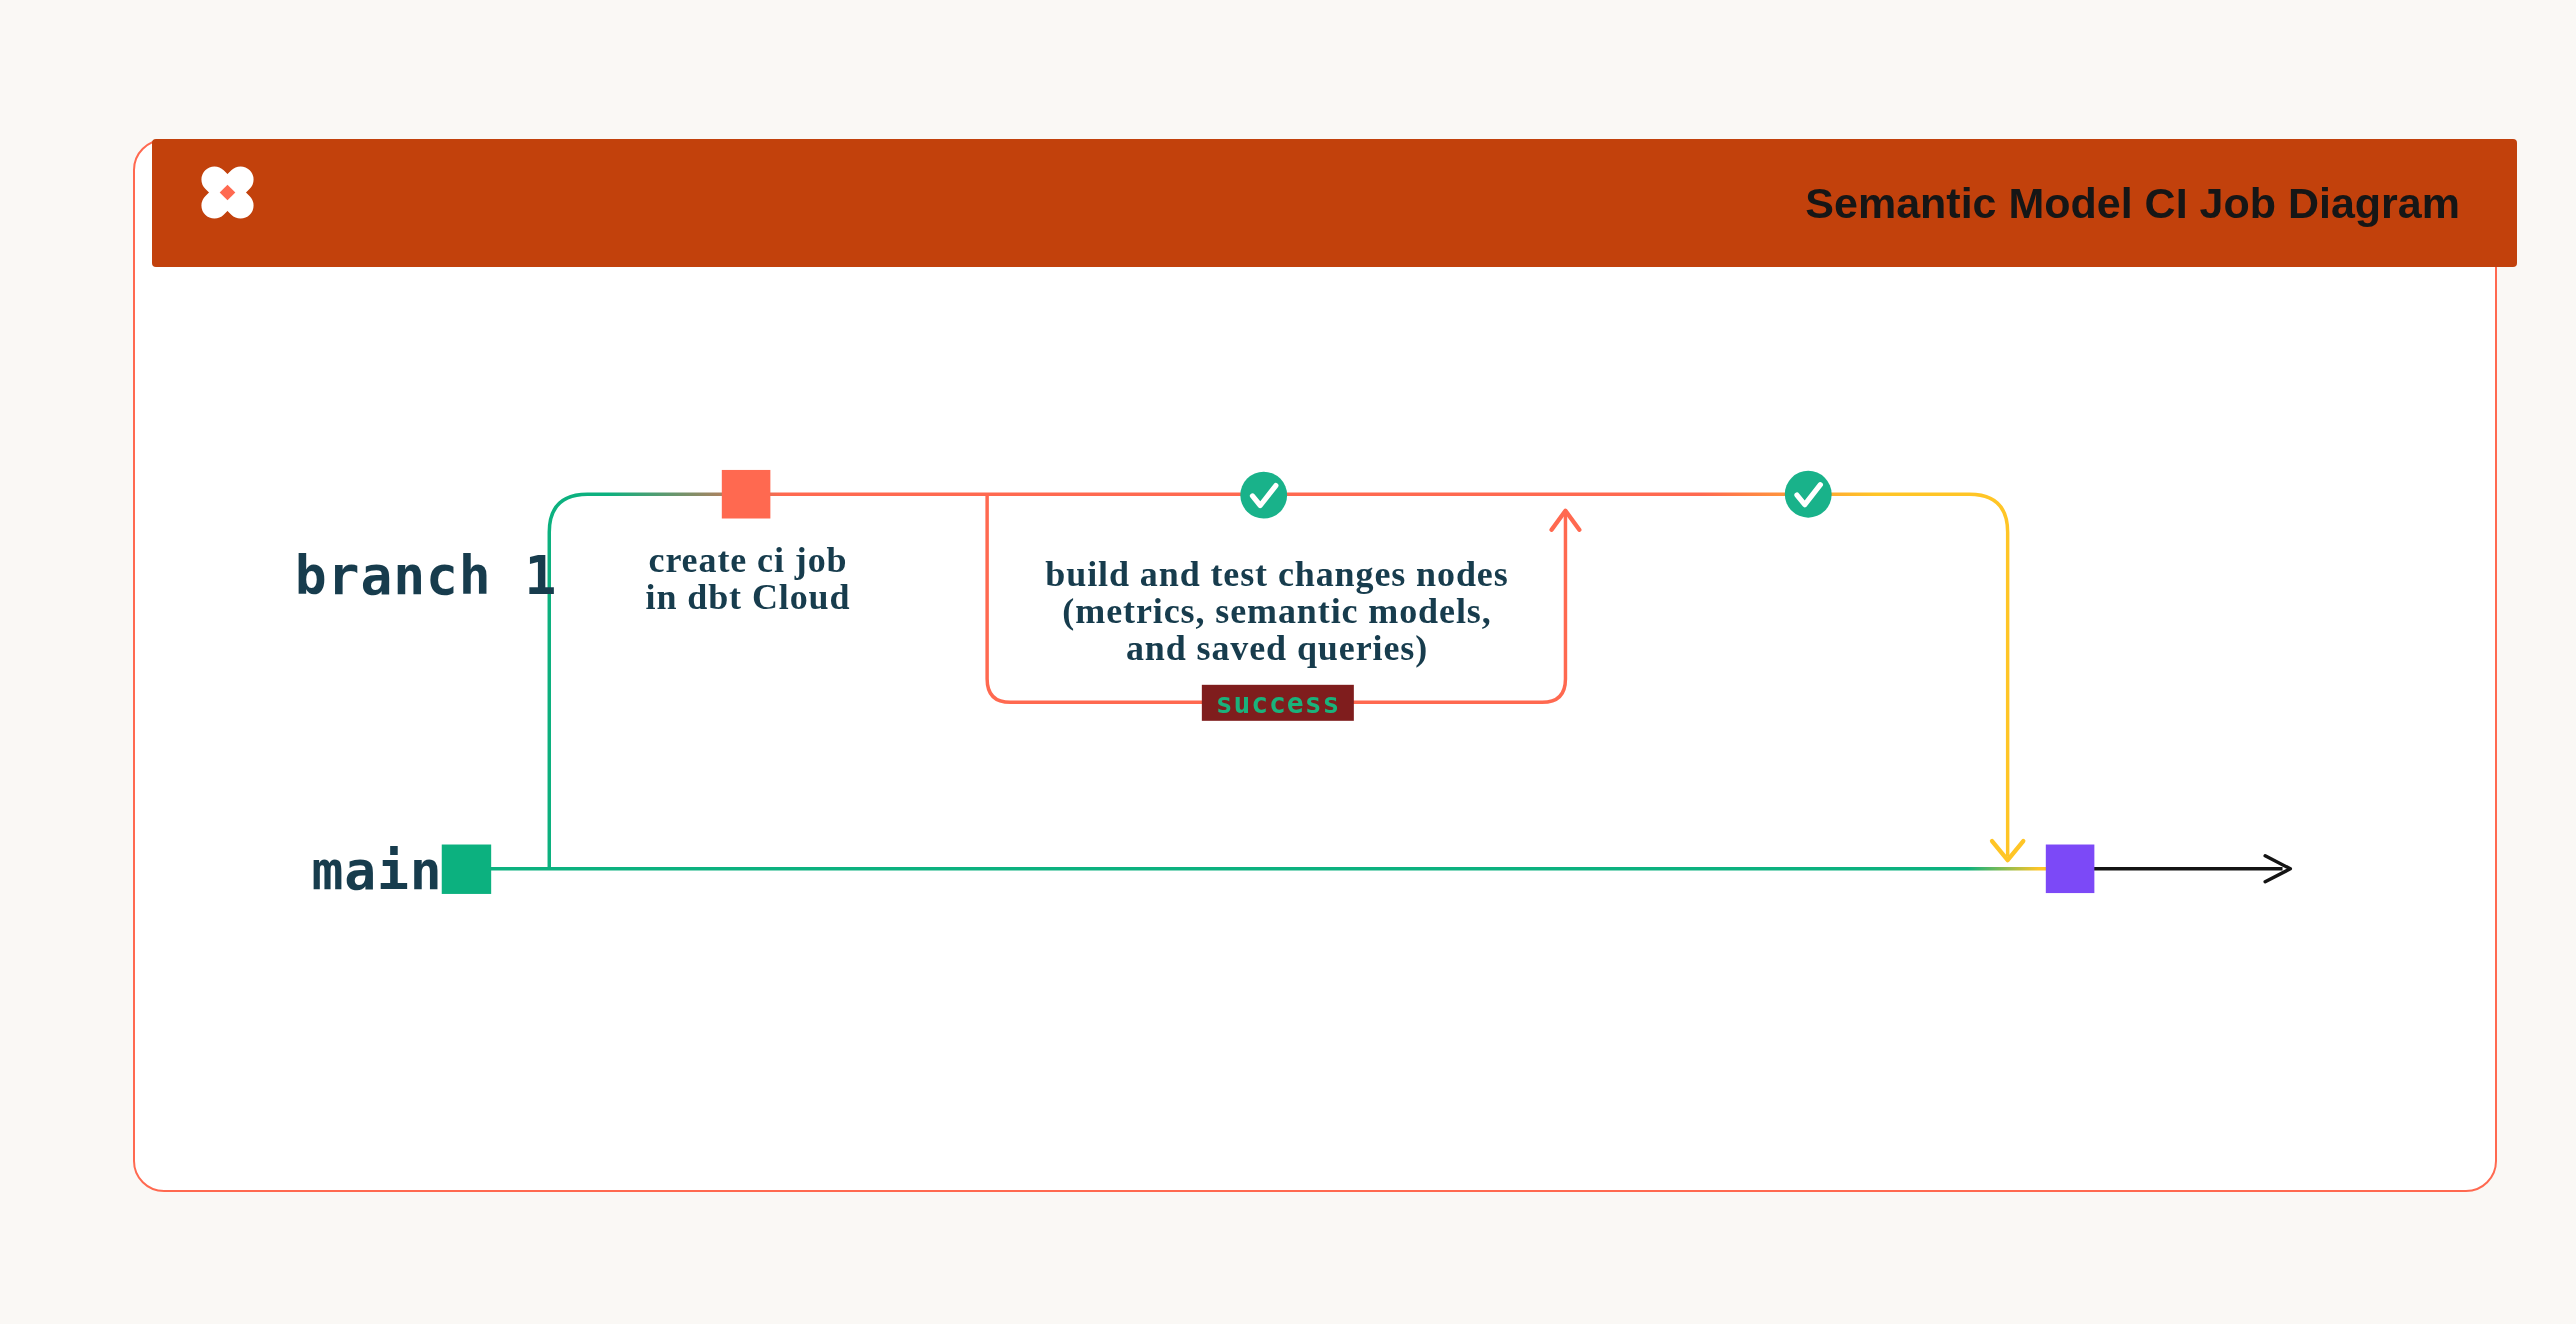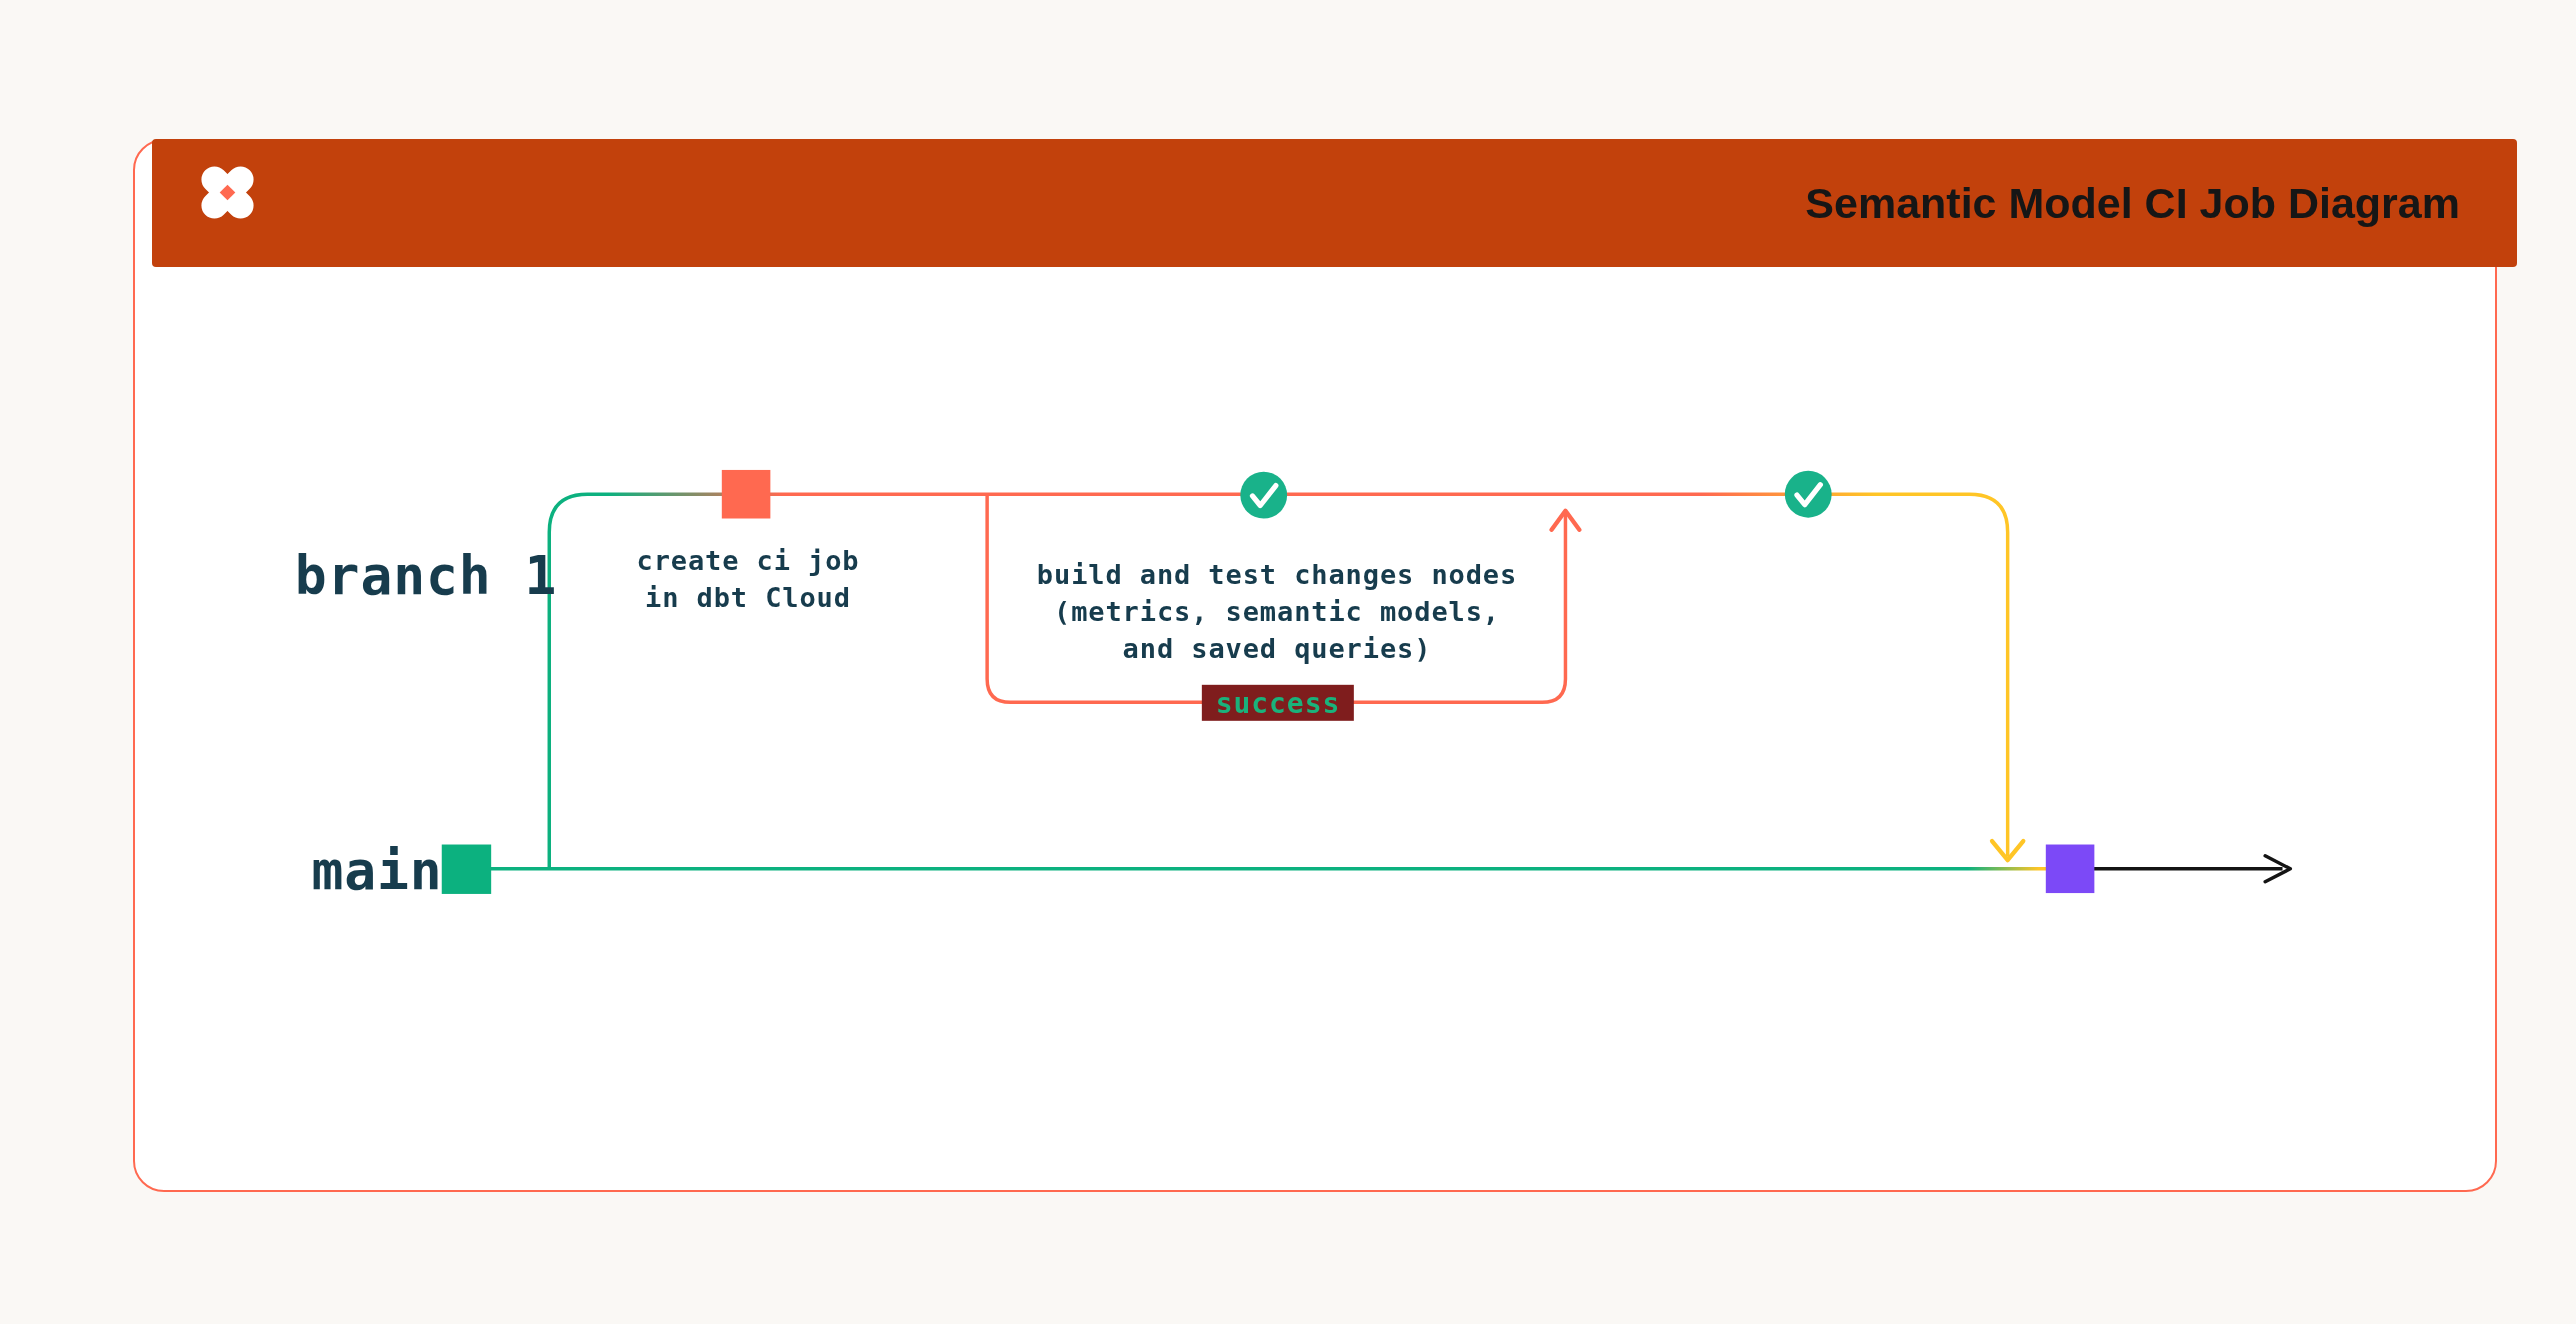--- a/index.html
+++ b/index.html
@@ -62,21 +62,21 @@
   
   .lbl {
     position: absolute;
     transform: translate(-50%, -50%);
     color: #173C4D;
     font-weight: 700;
     text-align: center;
     white-space: pre-line;
   }
   .branch-lbl { font-size: 53px; letter-spacing: 0.9px; }
-  .node-lbl   { font-size: 27px; line-height: 37px; letter-spacing: 0.9px; }
+  .node-lbl   { font-size: 36px; line-height: 37px; letter-spacing: 0.9px; font-family: Liberation Serif, serif; }
   .success-lbl {
     font-size: 28px;
     color: #1AB27B;
     background: #7f1d1d;
     padding: 1.7px 14px;
     letter-spacing: 0.9px;
     white-space: nowrap;
   }
 </style>
 </head>

